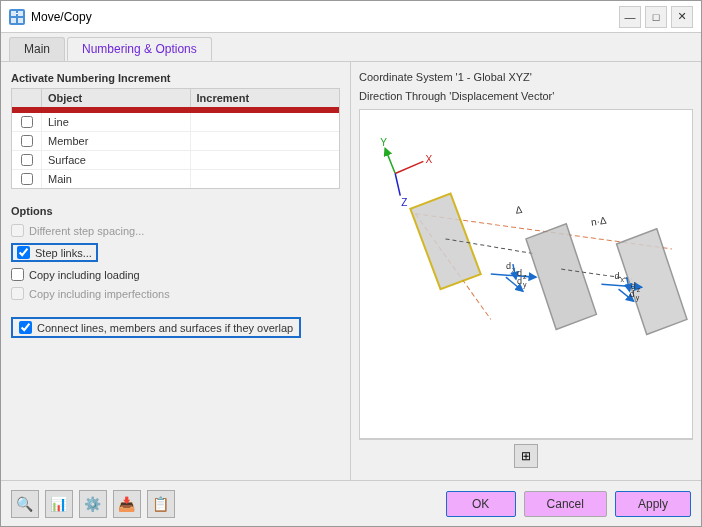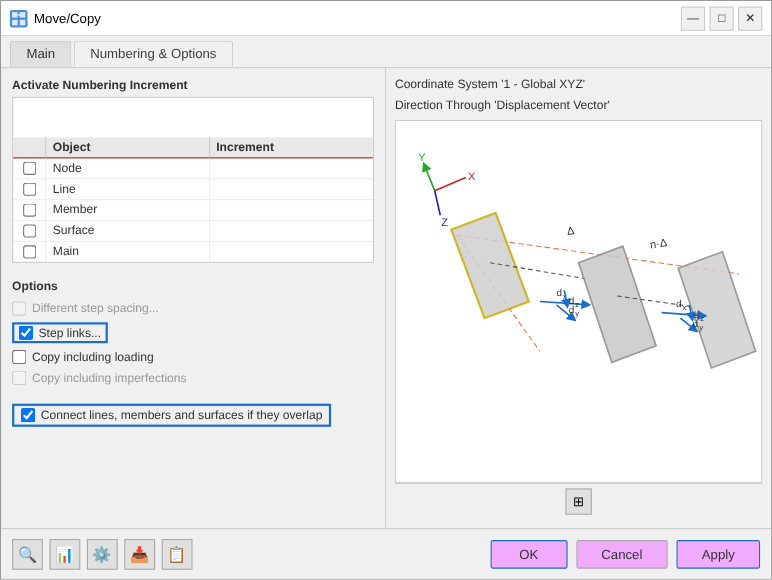--- a/index.html
+++ b/index.html
@@ -79,21 +79,21 @@
       background: #e0e0e0;
       cursor: pointer;
       font-size: 12px;
       color: #333;
       margin-right: 2px;
       border-radius: 3px 3px 0 0;
     }
     .tab.active {
       background: #f0f0f0;
       border-bottom: 1px solid #f0f0f0;
-      color: #404040;
+      color: #6d28d9;
       font-weight: normal;
       padding-left: 14px;
     }
 
     .content-area {
       display: flex;
       flex: 1;
       overflow: hidden;
     }
 
@@ -115,22 +115,21 @@
 
     .numbering-table {
       border: 1px solid #ccc;
       background: white;
       width: 100%;
     }
     .table-header {
       display: grid;
       grid-template-columns: 30px 1fr 1fr;
       background: #e8e8e8;
-      border-bottom: 1px solid #b91c1c;
-      margin-top: 36px;
+      border-bottom: 6px solid #b91c1c;
     }
     .table-header-cell {
       padding: 3px 6px;
       font-size: 11px;
       font-weight: bold;
       color: #333;
       border-right: 1px solid #ccc;
     }
     .table-header-cell:last-child { border-right: none; }
     .table-row {
@@ -325,27 +324,20 @@
           <div class="table-header">
             <div class="table-header-cell"></div>
             <div class="table-header-cell">Object</div>
             <div class="table-header-cell">Increment</div>
           </div>
 
           <div class="table-row">
             <div class="table-cell check-cell">
                 <input type="checkbox" style="">
               </div>
-            <div class="table-cell">Node</div>
-            <div class="table-cell"></div>
-          </div>
-          <div class="table-row">
-            <div class="table-cell check-cell">
-                <input type="checkbox" style="">
-              </div>
             <div class="table-cell">Line</div>
             <div class="table-cell"></div>
           </div>
           <div class="table-row">
             <div class="table-cell check-cell">
                 <input type="checkbox" style="">
               </div>
             <div class="table-cell">Member</div>
             <div class="table-cell"></div>
           </div>

